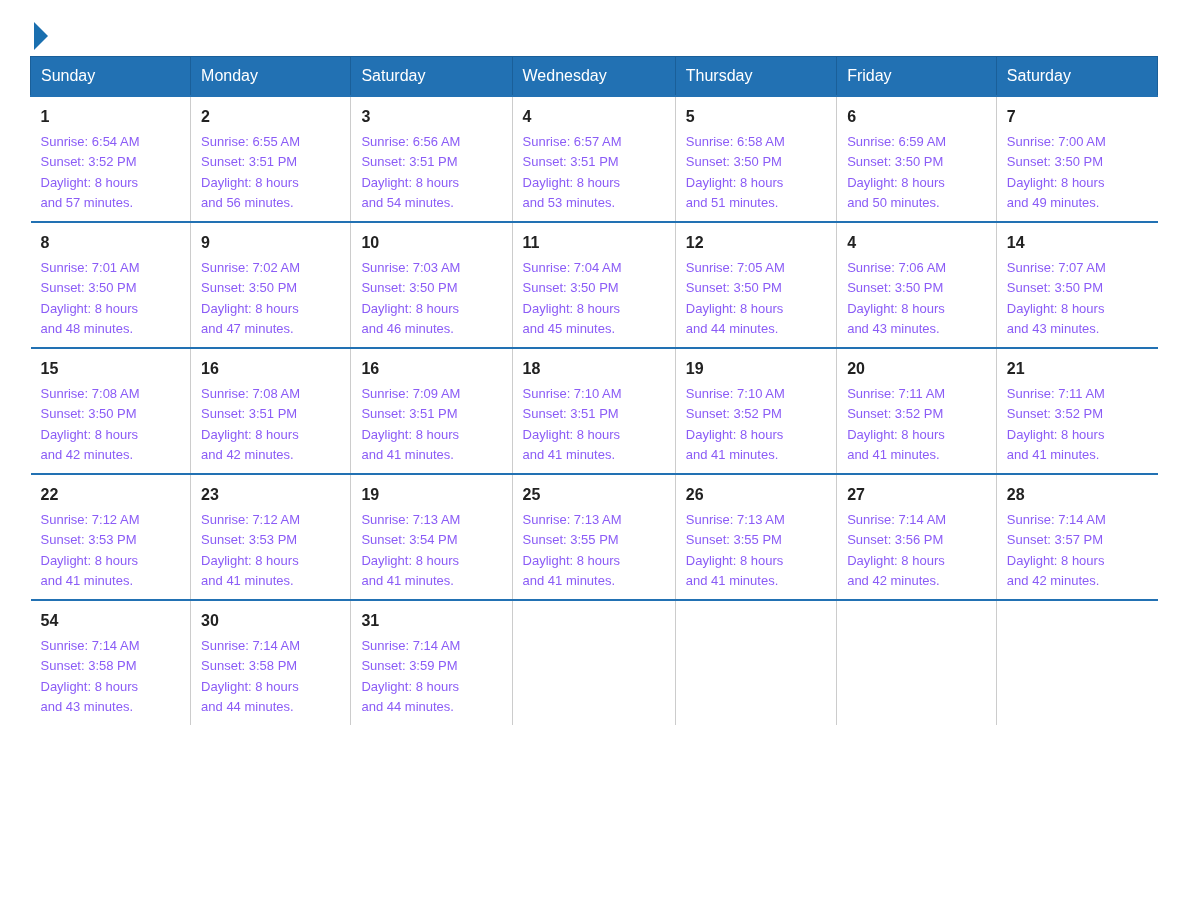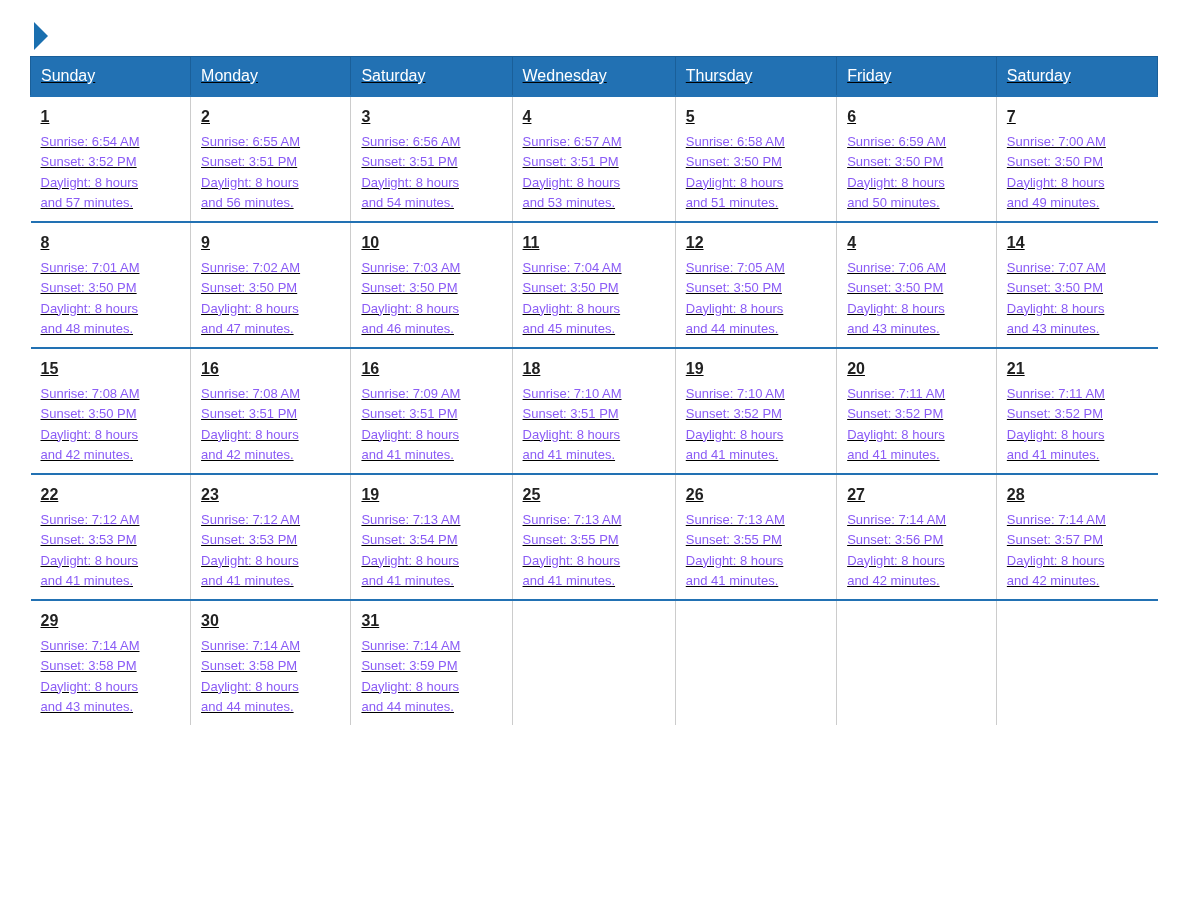--- a/index.html
+++ b/index.html
@@ -57,21 +57,20 @@
     }
     .location {
       font-size: 20px;
       color: #444;
       margin-top: 2px;
     }
     .calendar {
       width: 100%;
       border-collapse: collapse;
       margin-top: 8px;
-      text-decoration: underline;
     }
     .calendar thead tr {
       background-color: #2271b3;
     }
     .calendar thead th {
       color: #fff;
       font-size: 16px;
       font-weight: normal;
       padding: 10px 10px;
       text-align: left;
@@ -253,21 +252,21 @@
           <span class="day-number">27</span>
           <span class="day-info">Sunrise: 7:14 AM<br>Sunset: 3:56 PM<br>Daylight: 8 hours<br>and 42 minutes.</span>
         </td>
         <td>
           <span class="day-number">28</span>
           <span class="day-info">Sunrise: 7:14 AM<br>Sunset: 3:57 PM<br>Daylight: 8 hours<br>and 42 minutes.</span>
         </td>
       </tr>
       <tr>
         <td>
-          <span class="day-number">29</span>
+          <span class="day-number">54</span>
           <span class="day-info">Sunrise: 7:14 AM<br>Sunset: 3:58 PM<br>Daylight: 8 hours<br>and 43 minutes.</span>
         </td>
         <td>
           <span class="day-number">30</span>
           <span class="day-info">Sunrise: 7:14 AM<br>Sunset: 3:58 PM<br>Daylight: 8 hours<br>and 44 minutes.</span>
         </td>
         <td>
           <span class="day-number">31</span>
           <span class="day-info">Sunrise: 7:14 AM<br>Sunset: 3:59 PM<br>Daylight: 8 hours<br>and 44 minutes.</span>
         </td>

